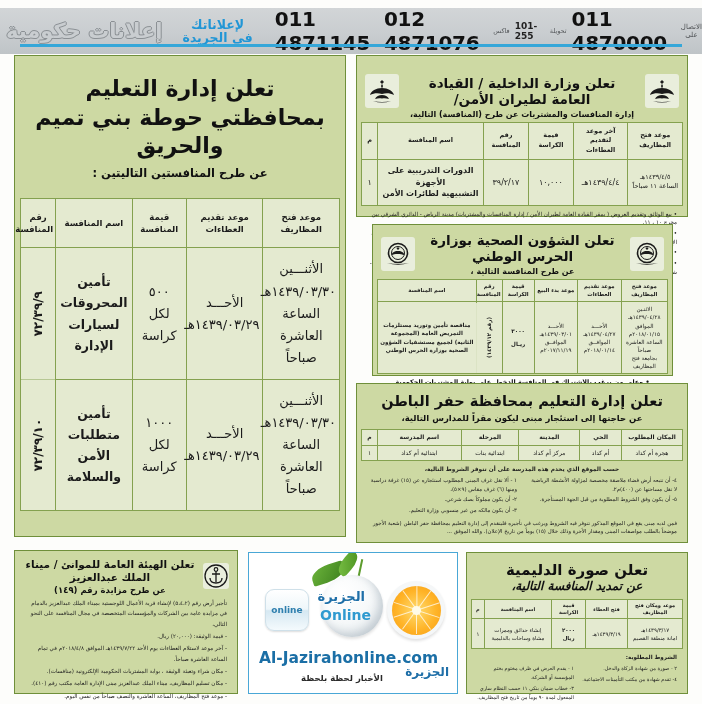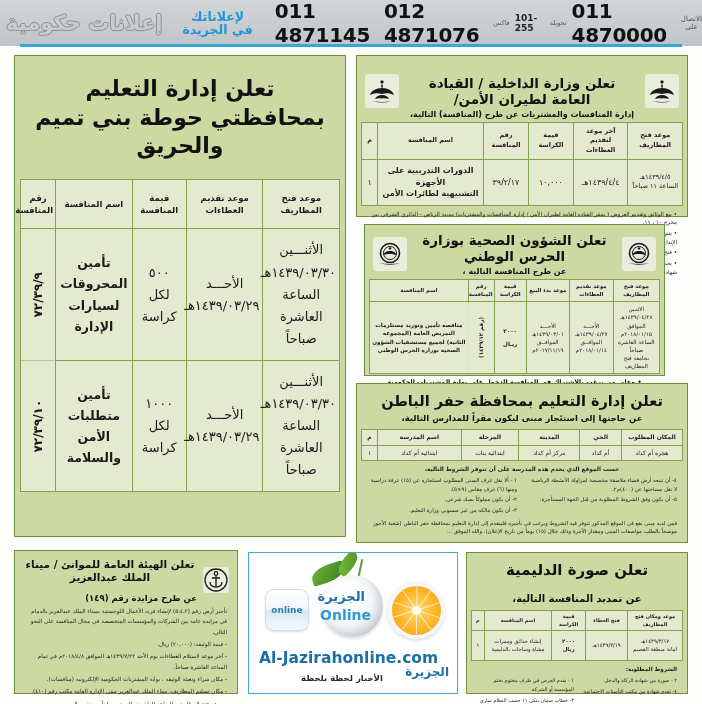--- a/index.html
+++ b/index.html
@@ -11,21 +11,21 @@
     overflow: hidden;
   }
   .page {
     position: relative;
     width: 702px; height: 704px;
     background: #fdfdfb;
   }
 
   
   .masthead {
-    position: absolute; left: 0; top: 0; width: 702px; height: 46px;
+    position: absolute; left: 0; top: 8px; width: 702px; height: 46px;
     background: linear-gradient(to bottom, #d2d5d7 0%, #c9cdd0 55%, #bfc4c7 100%);
     display: flex; flex-direction: row-reverse; align-items: center;
   }
   .mast-title {
     color: #c9cdd0;
     -webkit-text-stroke: 0px;
     font-size: 21px; font-weight: bold;
     letter-spacing: 0px;
     padding: 0 10px 0 6px;
     text-shadow:
@@ -116,21 +116,21 @@
   #ad-education table.t td.val { font-size: 13px; }
 
   
   #ad-interior { left: 356px; top: 55px; width: 332px; height: 162px; }
   #ad-interior .ad-title .t1 { font-size: 13.5px; margin-top: 12px; }
   #ad-interior .ad-title .t2 { font-size: 8px; }
   #ad-interior table.t th { font-size: 6.5px; padding: 4px 1px; }
   #ad-interior table.t td { font-size: 8px; padding: 5px 1px; }
 
   
-  #ad-guard { left: 364px; top: 224px; width: 301px; height: 152px; }
+  #ad-guard { left: 372px; top: 224px; width: 301px; height: 152px; }
   #ad-guard .ad-title .t1 { font-size: 13.5px; }
   #ad-guard .ad-title .t2 { font-size: 8px; }
   #ad-guard table.t th { font-size: 5.4px; padding: 3px 1px; }
   #ad-guard table.t td { font-size: 5.6px; padding: 3px 1px; }
   #ad-guard td.nameCell { font-size: 6.2px; font-weight: bold; line-height: 1.5; }
   #ad-guard td.vert {
     font-size: 5.4px;
     writing-mode: vertical-rl; transform: rotate(180deg);
     white-space: nowrap; font-weight: bold;
   }
@@ -146,27 +146,27 @@
   #ad-hafr table.t td { font-size: 6px; padding: 3px 1px; }
   #ad-hafr .notes p { font-size: 5.4px; }
   #ad-hafr .notes p.lead { font-weight: bold; text-align: center; font-size: 5.8px; }
   .cond-grid { display: flex; direction: rtl; gap: 10px; }
   .cond-grid > div { flex: 1; }
 
   
   #ad-ports { left: 14px; top: 550px; width: 224px; height: 144px; padding: 4px; }
   #ad-ports .ad-head { gap: 6px; padding-bottom: 1px; }
   #ad-ports .ad-title .t1 { font-size: 10.5px; text-align: center; }
-  #ad-ports .ad-title .t2 { font-size: 8.5px; margin-top: 9px; text-align: right; }
+  #ad-ports .ad-title .t2 { font-size: 8.5px; margin-top: 1px; }
   #ad-ports .notes p { font-size: 5.6px; line-height: 1.85; }
 
   
   #ad-dulaimiyah { left: 466px; top: 552px; width: 222px; height: 142px; padding: 4px; }
   #ad-dulaimiyah .ad-title .t1 { font-size: 15px; }
-  #ad-dulaimiyah .ad-title .t2 { font-size: 10px; margin-top: 14px; }
+  #ad-dulaimiyah .ad-title .t2 { font-size: 12px; margin-top: 0; font-style: italic; }
   #ad-dulaimiyah table.t th { font-size: 5px; padding: 2px 1px; }
   #ad-dulaimiyah table.t td { font-size: 5.4px; padding: 4px 1px; line-height: 1.5; }
   #ad-dulaimiyah td.amount { font-size: 6.6px; font-weight: bold; line-height: 1.9; }
   #ad-dulaimiyah .notes p { font-size: 5px; line-height: 1.8; }
   #ad-dulaimiyah .notes p.lead { font-weight: bold; font-size: 5.6px; }
   .cond2 { display: flex; direction: rtl; gap: 6px; }
   .cond2 > div { flex: 1; }
 
   
   #ad-jazirah {
@@ -274,20 +274,21 @@
     </div>
   </div>
   <div class="mast-rule"></div>
 
   <div class="ad" id="ad-education">
     <div class="ad-inner">
       <div class="ad-head" style="flex-direction:column;gap:0;padding-top:14px;">
         <div class="ad-title">
           <span class="t1">تعلن إدارة التعليم</span>
           <span class="t1">بمحافظتي حوطة بني تميم والحريق</span>
+          <span class="t2">عن طرح المنافستين التاليتين :</span>
         </div>
       </div>
       <table class="t" style="margin-top:16px;">
         <thead>
           <tr>
             <th>موعد فتح المظاريف</th>
             <th>موعد تقديم العطاءات</th>
             <th style="width:17%">قيمة المنافسة</th>
             <th>اسم المنافسة</th>
             <th style="width:11%">رقم المنافسة</th>

